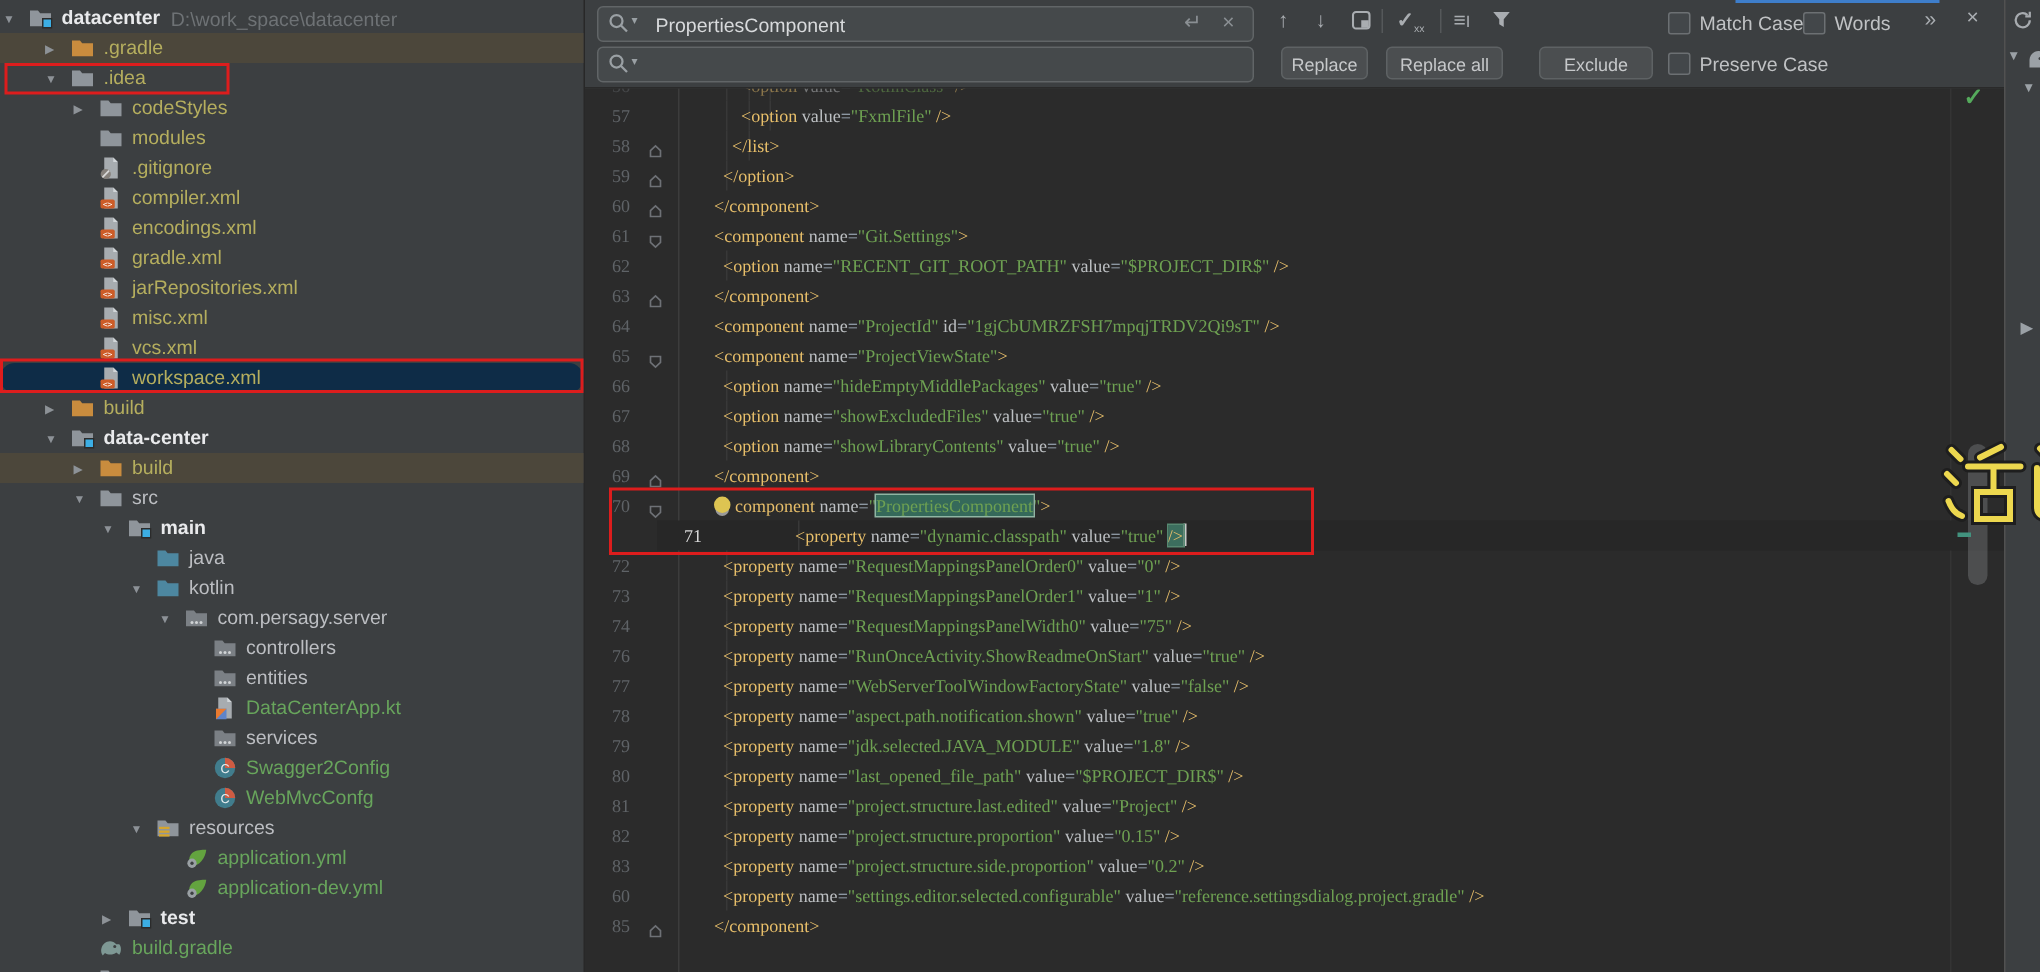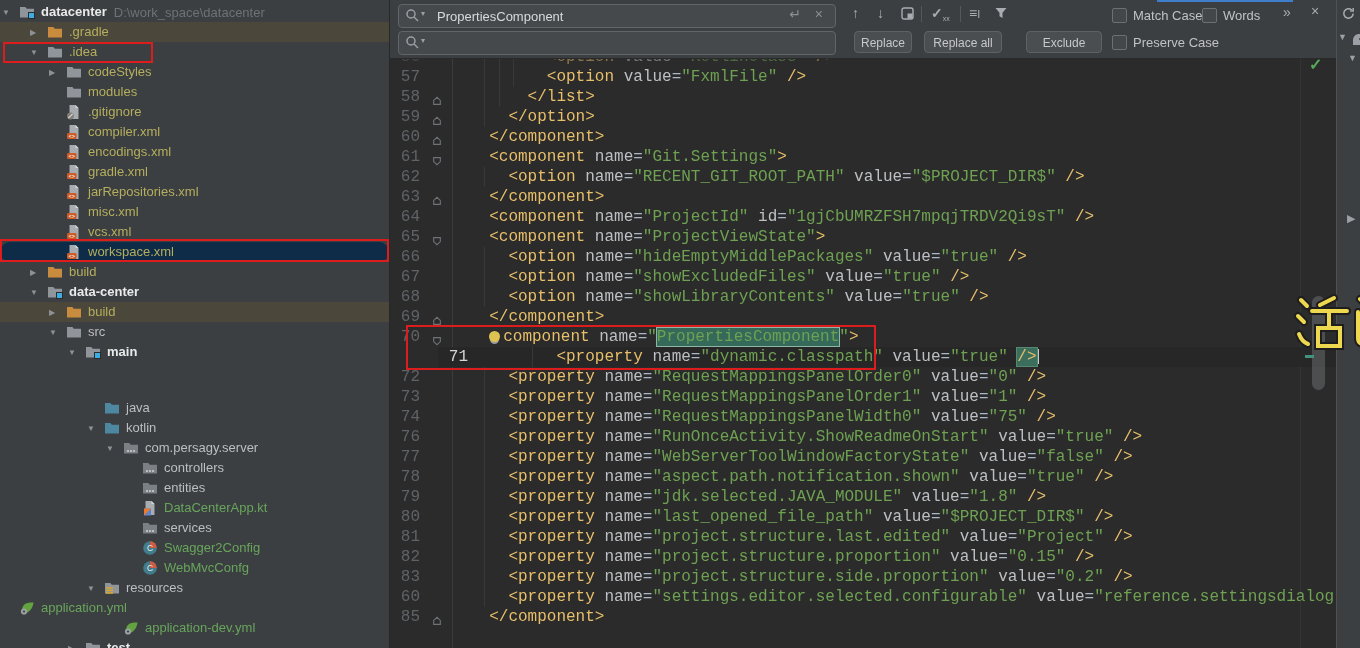--- a/index.html
+++ b/index.html
@@ -18,21 +18,21 @@
   .ticon svg{position:absolute;left:0;top:0;width:16px;height:16px;}
   .tlabel{line-height:20px;}
   .tlabel.excluded{color:#b5ae5e;}
   .tlabel.module{color:#e9eaec;font-weight:bold;}
   .tlabel.vcs-added{color:#68a55c;}
   .tpath{color:#6e7275;margin-left:7px;font-size:13px;}
 
   
   .editor{position:absolute;left:390px;top:0;width:946px;height:648px;background:#2b2b2b;z-index:1;}
   #code-lines{position:absolute;left:0;top:47px;right:0;}
-  .code-row{position:relative;height:20px;font-family:Liberation Mono, monospace;font-size:16px;line-height:20px;}
+  .code-row{position:relative;height:20px;font-family:Liberation Serif, serif;font-size:12px;line-height:20px;}
   .code-row.dim .code,.code-row.dim .lnum{opacity:.5;}
   .code-row.current{background:#272727;margin-left:48px;}
   .code-row.current .lnum{color:#d6d6d6;}
   .lnum{position:absolute;left:0;width:30px;text-align:right;color:#5f6367;}
   .fold{position:absolute;left:42px;top:5px;width:10px;height:10px;}
   .code{position:absolute;left:80px;top:0;white-space:pre;color:#a9b7c6;}
   .guide{position:absolute;top:0;bottom:0;width:1px;background:#383838;}
   .gutter-sep{position:absolute;left:62px;top:0;bottom:0;width:1px;background:#3c3c3c;}
   .wrap-guide{position:absolute;left:910px;top:57px;bottom:0;width:1px;background:#343434;}
   .tag{color:#e8bf6a;}
@@ -462,21 +462,21 @@
         <div class="tree-row" style="padding-left: 66px;">
           <span class="arrow">▼</span>
           <span class="ticon">
             <svg viewBox="0 0 16 16">
               <path d="M1 13.5V3h5.3l1.5 1.8H15v8.7z" fill="#8f959b"></path>
               <rect x="9.5" y="8.5" width="6" height="6" fill="#3caee4" stroke="#2b2b2b"></rect>
             </svg>
           </span>
           <span class="tlabel module">main</span>
         </div>
-        <div class="tree-row" style="padding-left: 85px; margin-top: 36px;">
+        <div class="tree-row" style="padding-left: 85px;">
           <span class="arrow"></span>
           <span class="ticon">
             <svg viewBox="0 0 16 16">
               <path d="M1 13.5V3h5.3l1.5 1.8H15v8.7z" fill="#4d87a0"></path>
             </svg>
           </span>
           <span class="tlabel ">java</span>
         </div>
         <div class="tree-row" style="padding-left: 85px;">
           <span class="arrow">▼</span>
@@ -584,21 +584,21 @@
               <path d="M1 13.5V3h5.3l1.5 1.8H15v8.7z" fill="#8f959b"></path>
               <g fill="#d7a62c">
                 <rect x="2" y="7.2" width="7" height="1.5"></rect>
                 <rect x="2" y="9.7" width="7" height="1.5"></rect>
                 <rect x="2" y="12.2" width="7" height="1.5"></rect>
               </g>
             </svg>
           </span>
           <span class="tlabel ">resources</span>
         </div>
-        <div class="tree-row" style=" align-items: center;">
+        <div class="tree-row" style="padding-left: 104px; align-items: center;">
           <span class="arrow"></span>
           <span class="ticon">
             <svg viewBox="0 0 16 16">
               <path d="M14.5 2.5C14 8 10 13.5 4.5 13.5 2.5 11.5 2 4.5 8.5 3c2.5-.6 4.5-.6 6-.5z" fill="#63a33f"></path>
               <circle cx="5" cy="11.5" r="3.1" fill="#9aa0a4"></circle>
               <circle cx="5" cy="11.5" r="1.1" fill="#3c3f41"></circle>
             </svg>
           </span>
           <span class="tlabel vcs-added">application.yml</span>
         </div>

